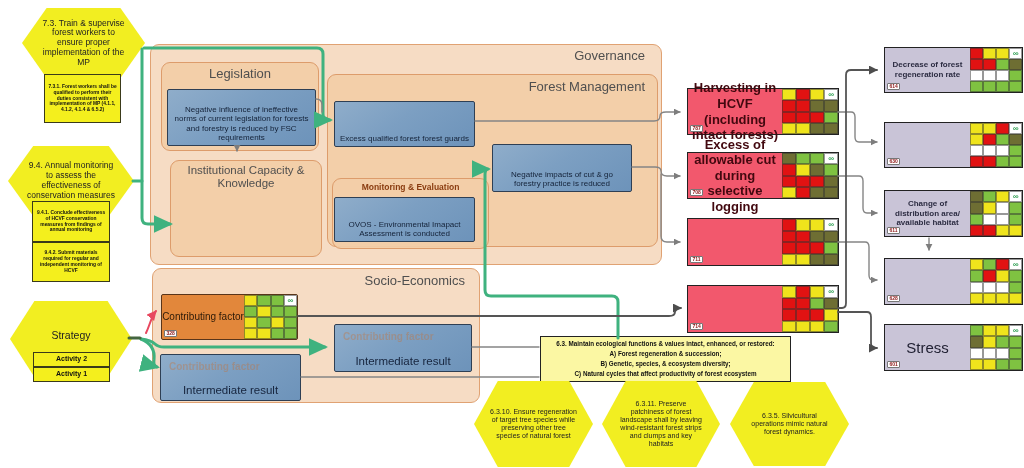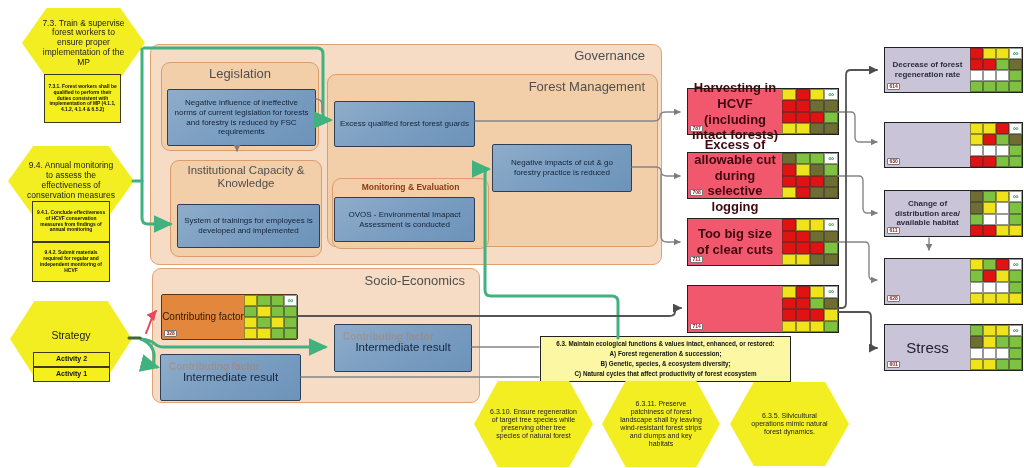--- a/index.html
+++ b/index.html
@@ -18,21 +18,21 @@
     clip-path:polygon(20% 0,80% 0,100% 50%,80% 100%,20% 100%,0 50%);
     filter:drop-shadow(0 0 .7px #555) drop-shadow(0 0 .7px #555);
     box-sizing:border-box;padding:2px 16px;line-height:1.15;}
   .subbox{position:absolute;background:#f4ef1d;border:1px solid #3a3a1a;color:#111;
     font-weight:bold;display:flex;align-items:center;justify-content:center;
     text-align:center;box-sizing:border-box;line-height:1.2;padding:1px 2px;}
 
   
   .bluebox{position:absolute;border:1.3px solid #2e3f54;border-radius:2px;
     background:linear-gradient(145deg,#8fadca 0%,#7c9fc2 45%,#6d93ba 100%);
-    color:#142238;display:flex;align-items:center;justify-content:center;
+    color:#142238;display:flex;align-items:flex-end;justify-content:center;
     text-align:center;padding:2px 5px;box-sizing:border-box;line-height:1.2;}
   .orangebox{position:absolute;border:1.3px solid #59351a;border-radius:2px;
     background:#e2873b;box-sizing:border-box;}
   .ob-label{position:absolute;left:0;top:0;bottom:0;width:82px;display:flex;
     align-items:center;justify-content:center;text-align:center;font-size:10px;
     color:#2c1a08;line-height:1.15;}
   .ghost{position:absolute;left:8px;top:6px;color:#d2691e;opacity:.32;
     font-weight:bold;font-size:10px;text-align:left;line-height:1.1;pointer-events:none;}
   .ir-label{position:relative;font-size:11.5px;color:#16243d;}
 
@@ -116,23 +116,20 @@
   <div class="subbox" style="left:33px;top:367px;width:77px;height:15px;font-size:7px;">
     <span>Activity 1</span>
   </div>
 
   <div class="bluebox" style="left:167px;top:89px;width:149px;height:57px;font-size:8px;">
     <span>Negative influence of ineffective norms of current legislation for forests and forestry is reduced by FSC requirements</span>
   </div>
   <div class="bluebox" style="left:334px;top:101px;width:141px;height:46px;font-size:8px;">
     <span>Excess qualified forest forest guards</span>
   </div>
-  <div class="bluebox" style="left:177px;top:204px;width:143px;height:44px;font-size:8px;">
-    <span>System of trainings for employees is developed and implemented</span>
-  </div>
   <div class="bluebox" style="left:334px;top:197px;width:141px;height:45px;font-size:8px;">
     <span>OVOS - Environmental Imapact Assessment is conducted</span>
   </div>
   <div class="bluebox" style="left:492px;top:144px;width:140px;height:48px;font-size:8px;">
     <span>Negative impacts of cut &amp; go forestry practice is reduced</span>
   </div>
 
   <div class="orangebox" style="left:161px;top:294px;width:137px;height:46px;">
     <div class="ob-label">Contributing factor</div>
     <div class="rgrid ogrid">
@@ -220,21 +217,20 @@
         <div class="cell" style="background: rgb(225, 18, 18);"></div>
         <div class="cell" style="background: rgb(110, 110, 51);"></div>
         <div class="cell" style="background: rgb(239, 228, 28);"></div>
         <div class="cell" style="background: rgb(225, 18, 18);"></div>
         <div class="cell" style="background: rgb(110, 110, 51);"></div>
         <div class="cell" style="background: rgb(110, 110, 51);"></div>
       </div>
       <div class="badge">708</div>
     </div>
     <div class="pinkbox" style="top: 218px; height: 48px;">
-      <div class="nb-label plabel">Too big size of clear cuts</div>
       <div class="rgrid pgrid">
         <div class="cell" style="background: rgb(225, 18, 18);"></div>
         <div class="cell" style="background: rgb(239, 228, 28);"></div>
         <div class="cell" style="background: rgb(239, 228, 28);"></div>
         <div class="cell inf">∞</div>
         <div class="cell" style="background: rgb(225, 18, 18);"></div>
         <div class="cell" style="background: rgb(225, 18, 18);"></div>
         <div class="cell" style="background: rgb(110, 110, 51);"></div>
         <div class="cell" style="background: rgb(110, 110, 51);"></div>
         <div class="cell" style="background: rgb(225, 18, 18);"></div>

